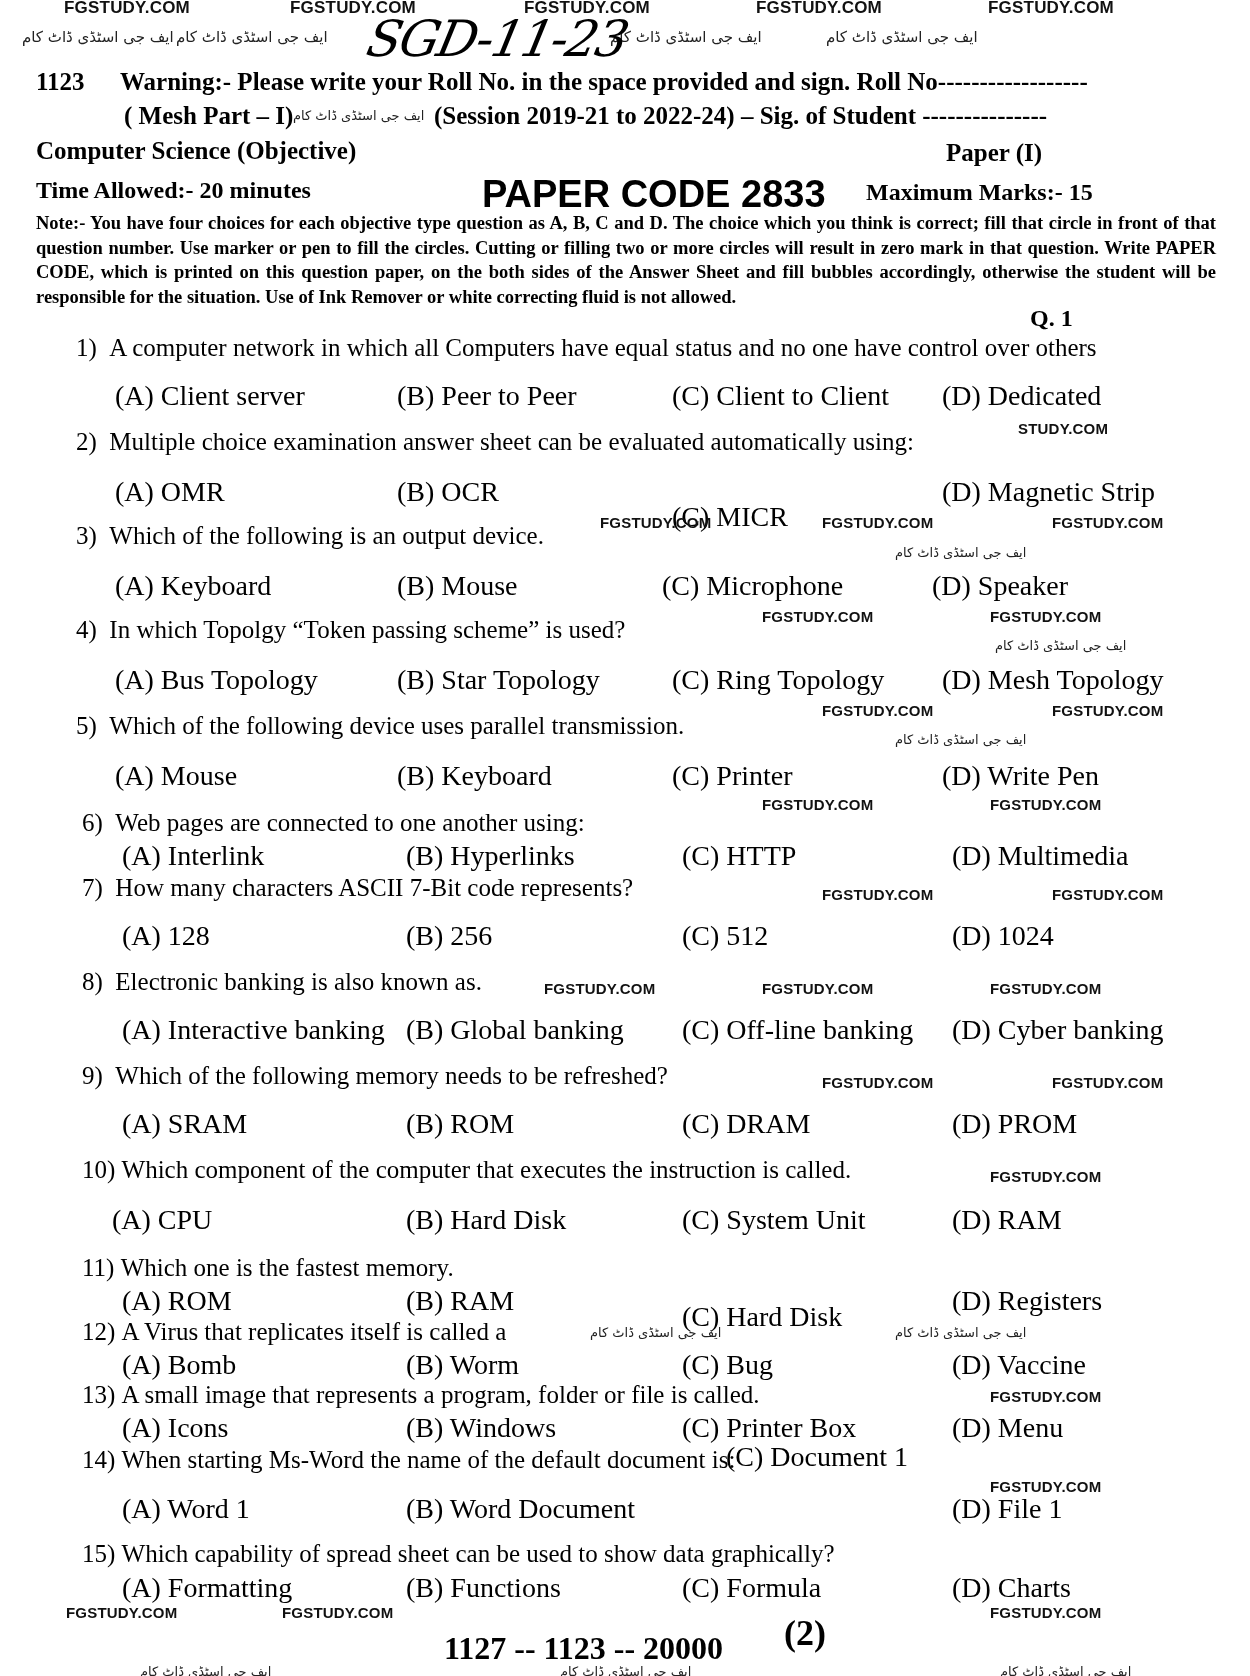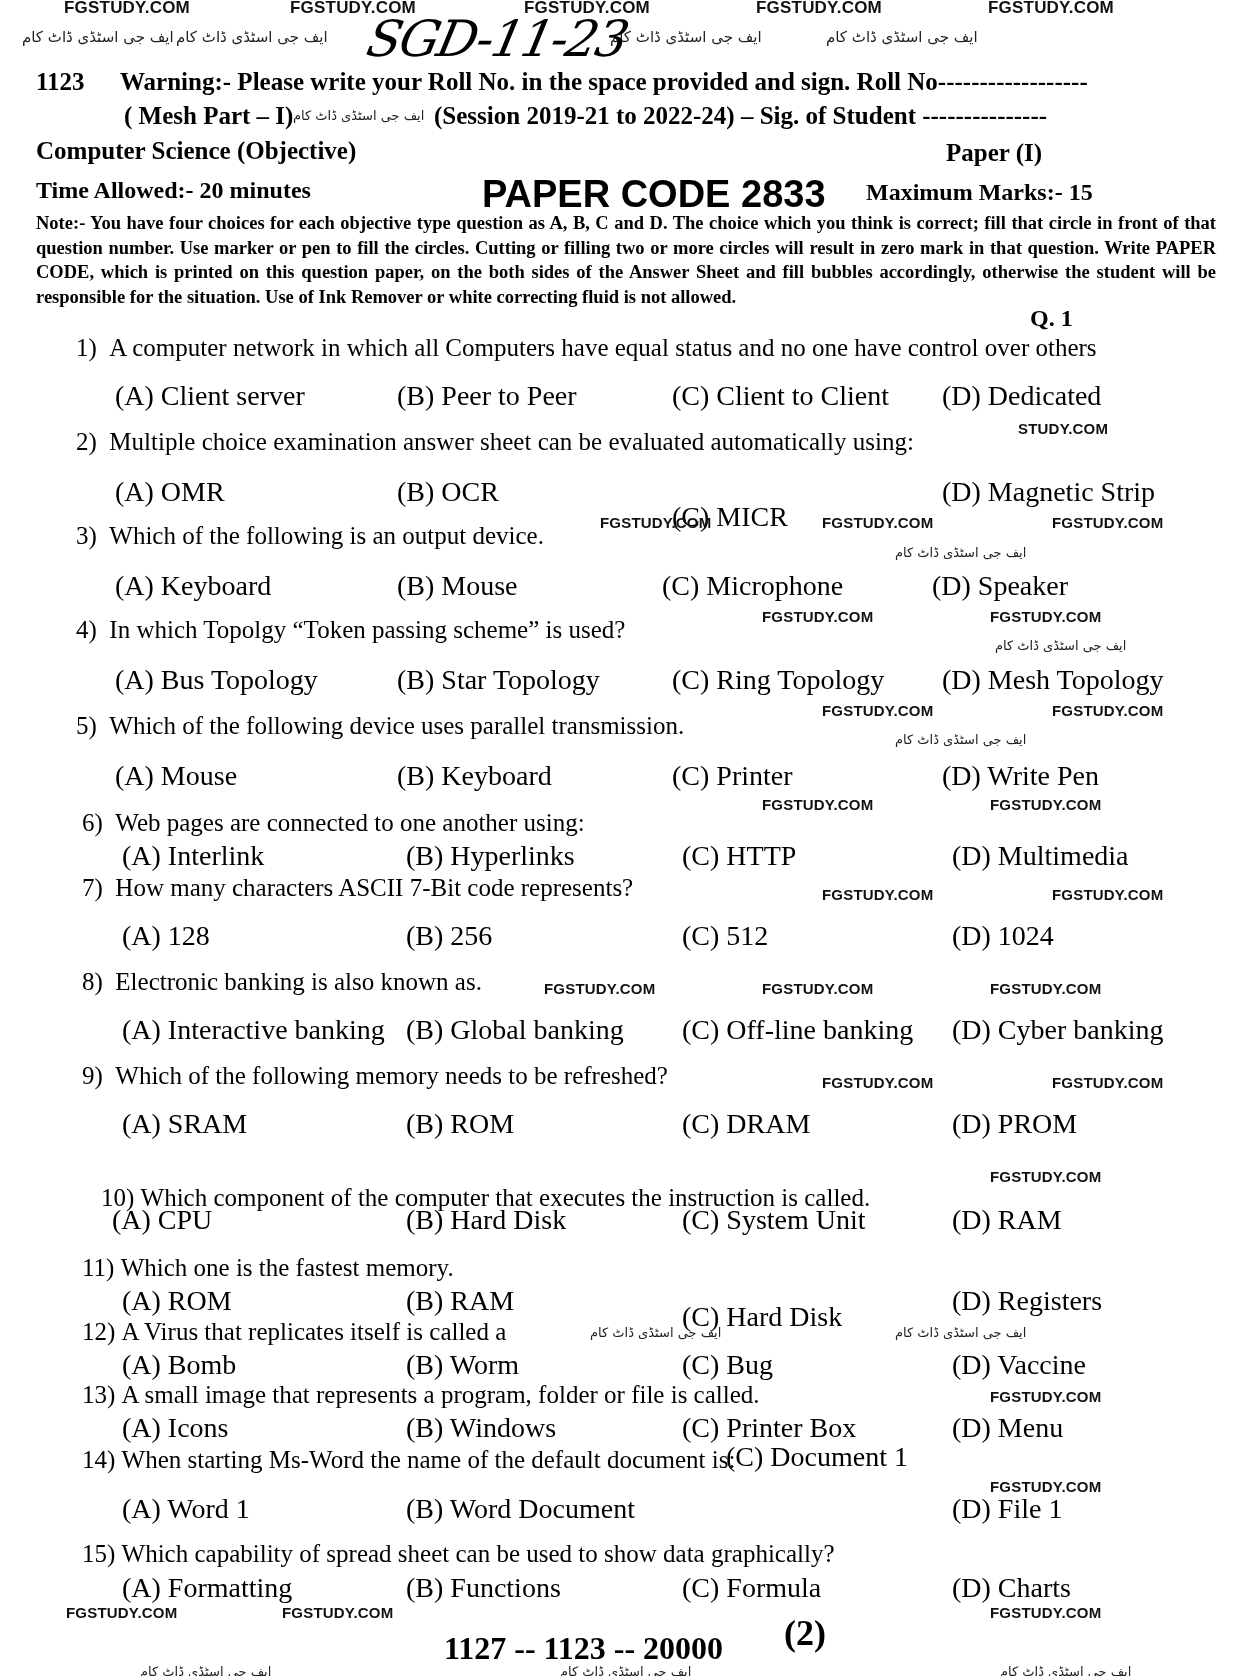--- a/index.html
+++ b/index.html
@@ -118,21 +118,21 @@
 <div class="abs opt" style="left:952px;top:1014px;">(D)  Cyber banking</div>
 
 <div class="abs q" style="left:82px;top:1062px;"><span>9)</span>&nbsp;&nbsp;<span>Which of the following memory needs to be refreshed?</span></div>
 <div class="abs wm" style="left:822px;top:1074px;font-size:15px;">FGSTUDY.COM</div>
 <div class="abs wm" style="left:1052px;top:1074px;font-size:15px;">FGSTUDY.COM</div>
 <div class="abs opt" style="left:122px;top:1108px;">(A) SRAM</div>
 <div class="abs opt" style="left:406px;top:1108px;">(B) ROM</div>
 <div class="abs opt" style="left:682px;top:1108px;">(C) DRAM</div>
 <div class="abs opt" style="left:952px;top:1108px;">(D) PROM</div>
 
-<div class="abs q" style="left:82px;top:1184px;margin-left:19px;"><span>10)</span>&nbsp;<span>Which component of the computer that executes the instruction is called.</span></div>
+<div class="abs q" style="left:82px;top:1156px;"><span>10)</span>&nbsp;<span>Which component of the computer that executes the instruction is called.</span></div>
 <div class="abs wm" style="left:990px;top:1168px;font-size:15px;">FGSTUDY.COM</div>
 <div class="abs opt" style="left:112px;top:1204px;">(A) CPU</div>
 <div class="abs opt" style="left:406px;top:1204px;">(B) Hard Disk</div>
 <div class="abs opt" style="left:682px;top:1204px;">(C) System Unit</div>
 <div class="abs opt" style="left:952px;top:1204px;">(D) RAM</div>
 
 <div class="abs q" style="left:82px;top:1254px;"><span>11)</span>&nbsp;<span>Which one is the fastest memory.</span></div>
 <div class="abs opt" style="left:122px;top:1285px;">(A) ROM</div>
 <div class="abs opt" style="left:406px;top:1285px;">(B) RAM</div>
 <div class="abs opt" style="left:682px;top:1285px;margin-top:16px;">(C) Hard Disk</div>

